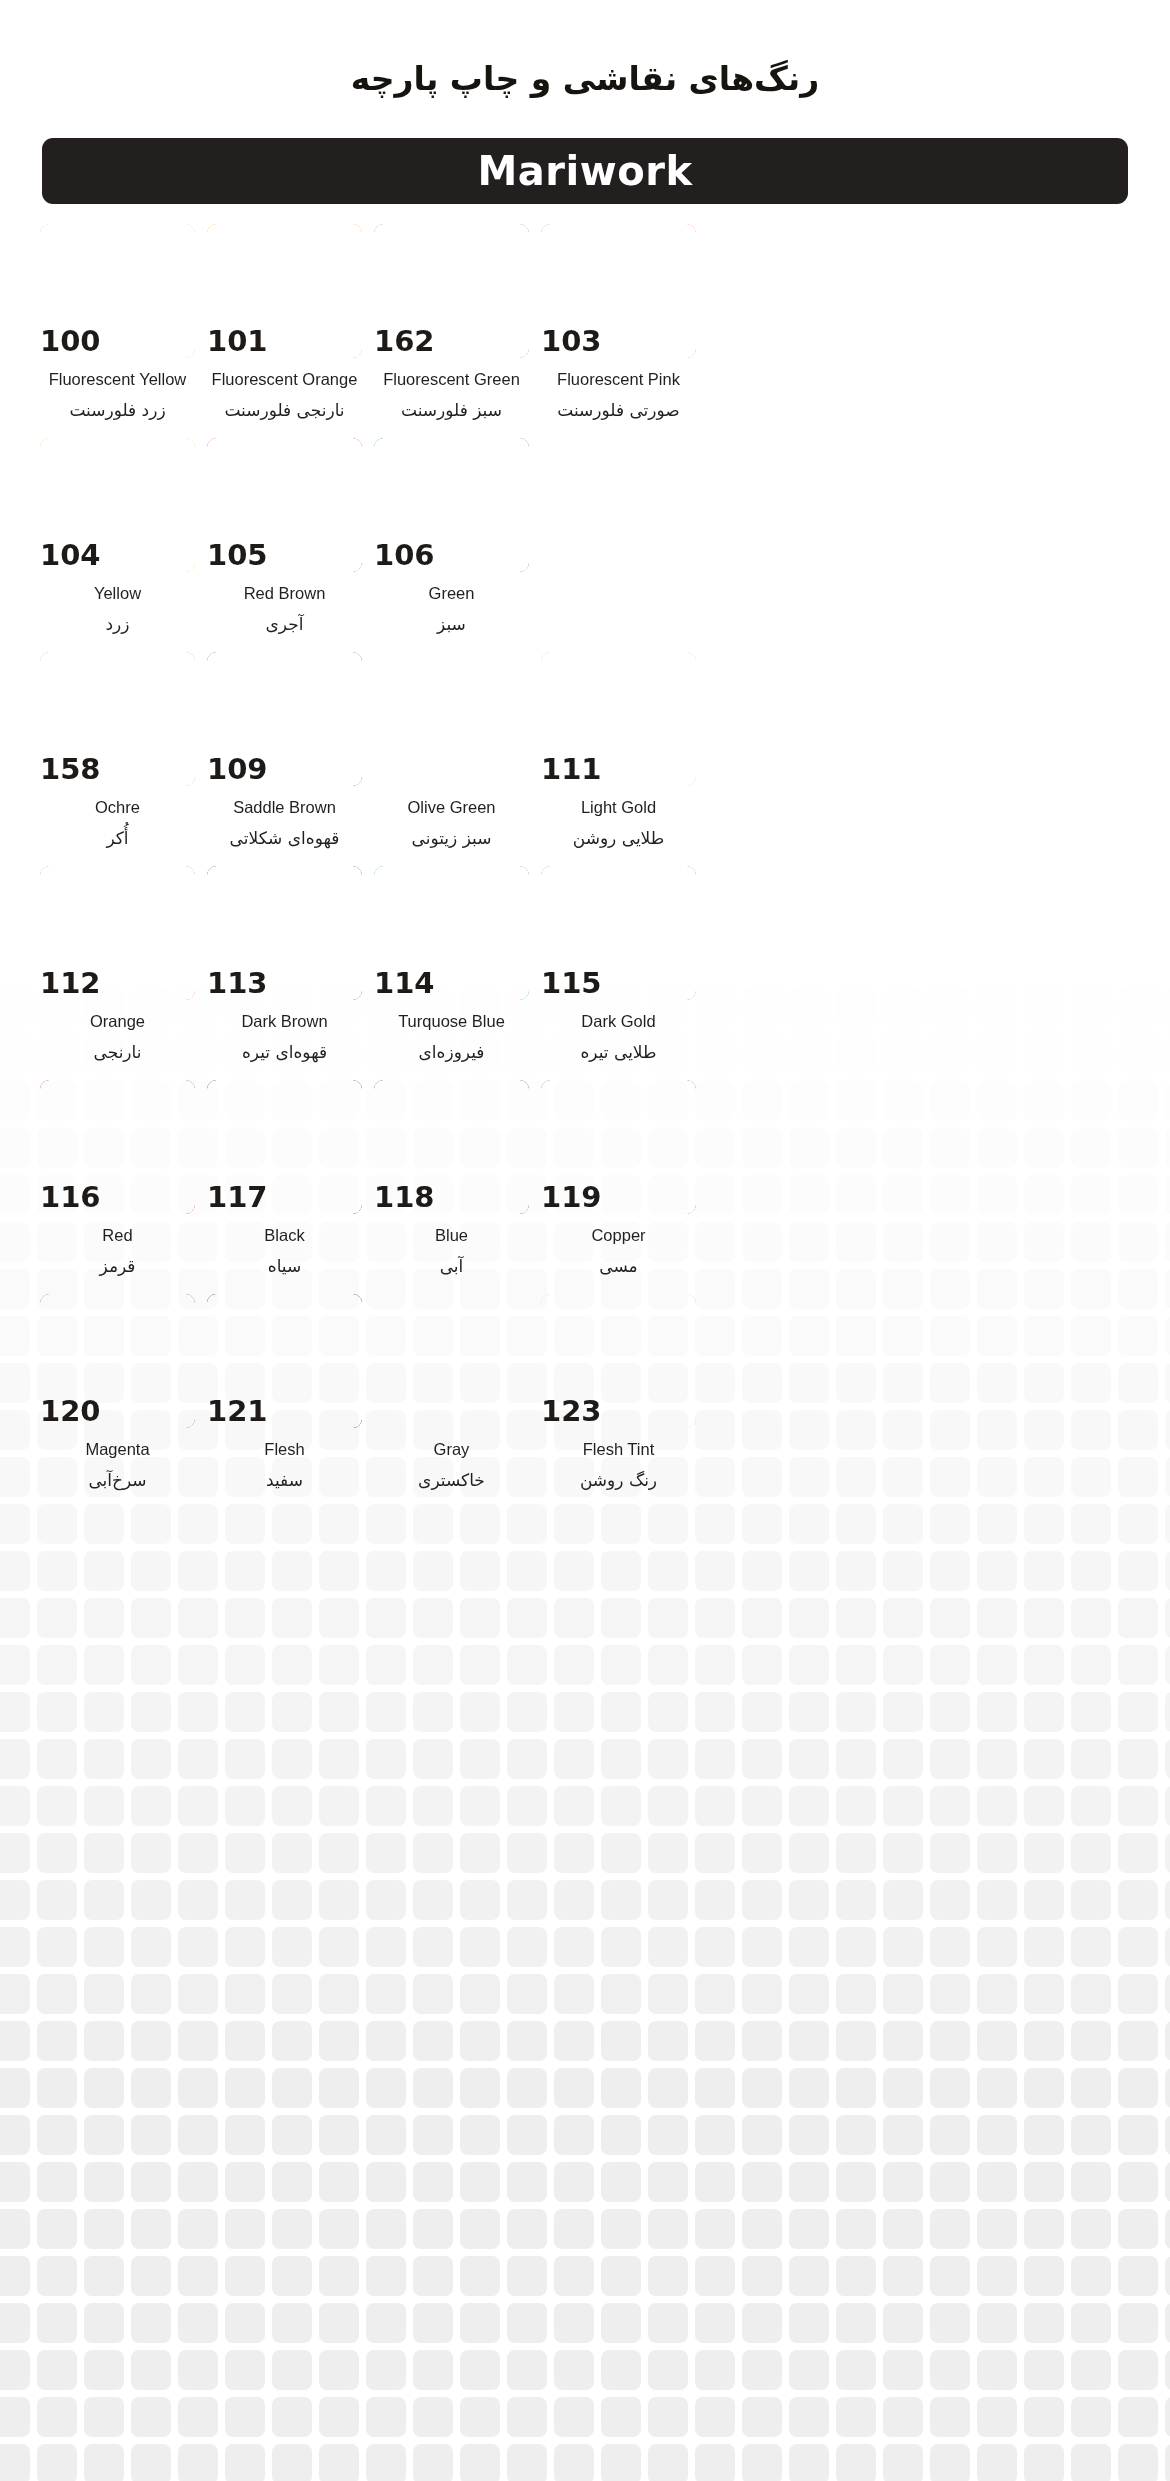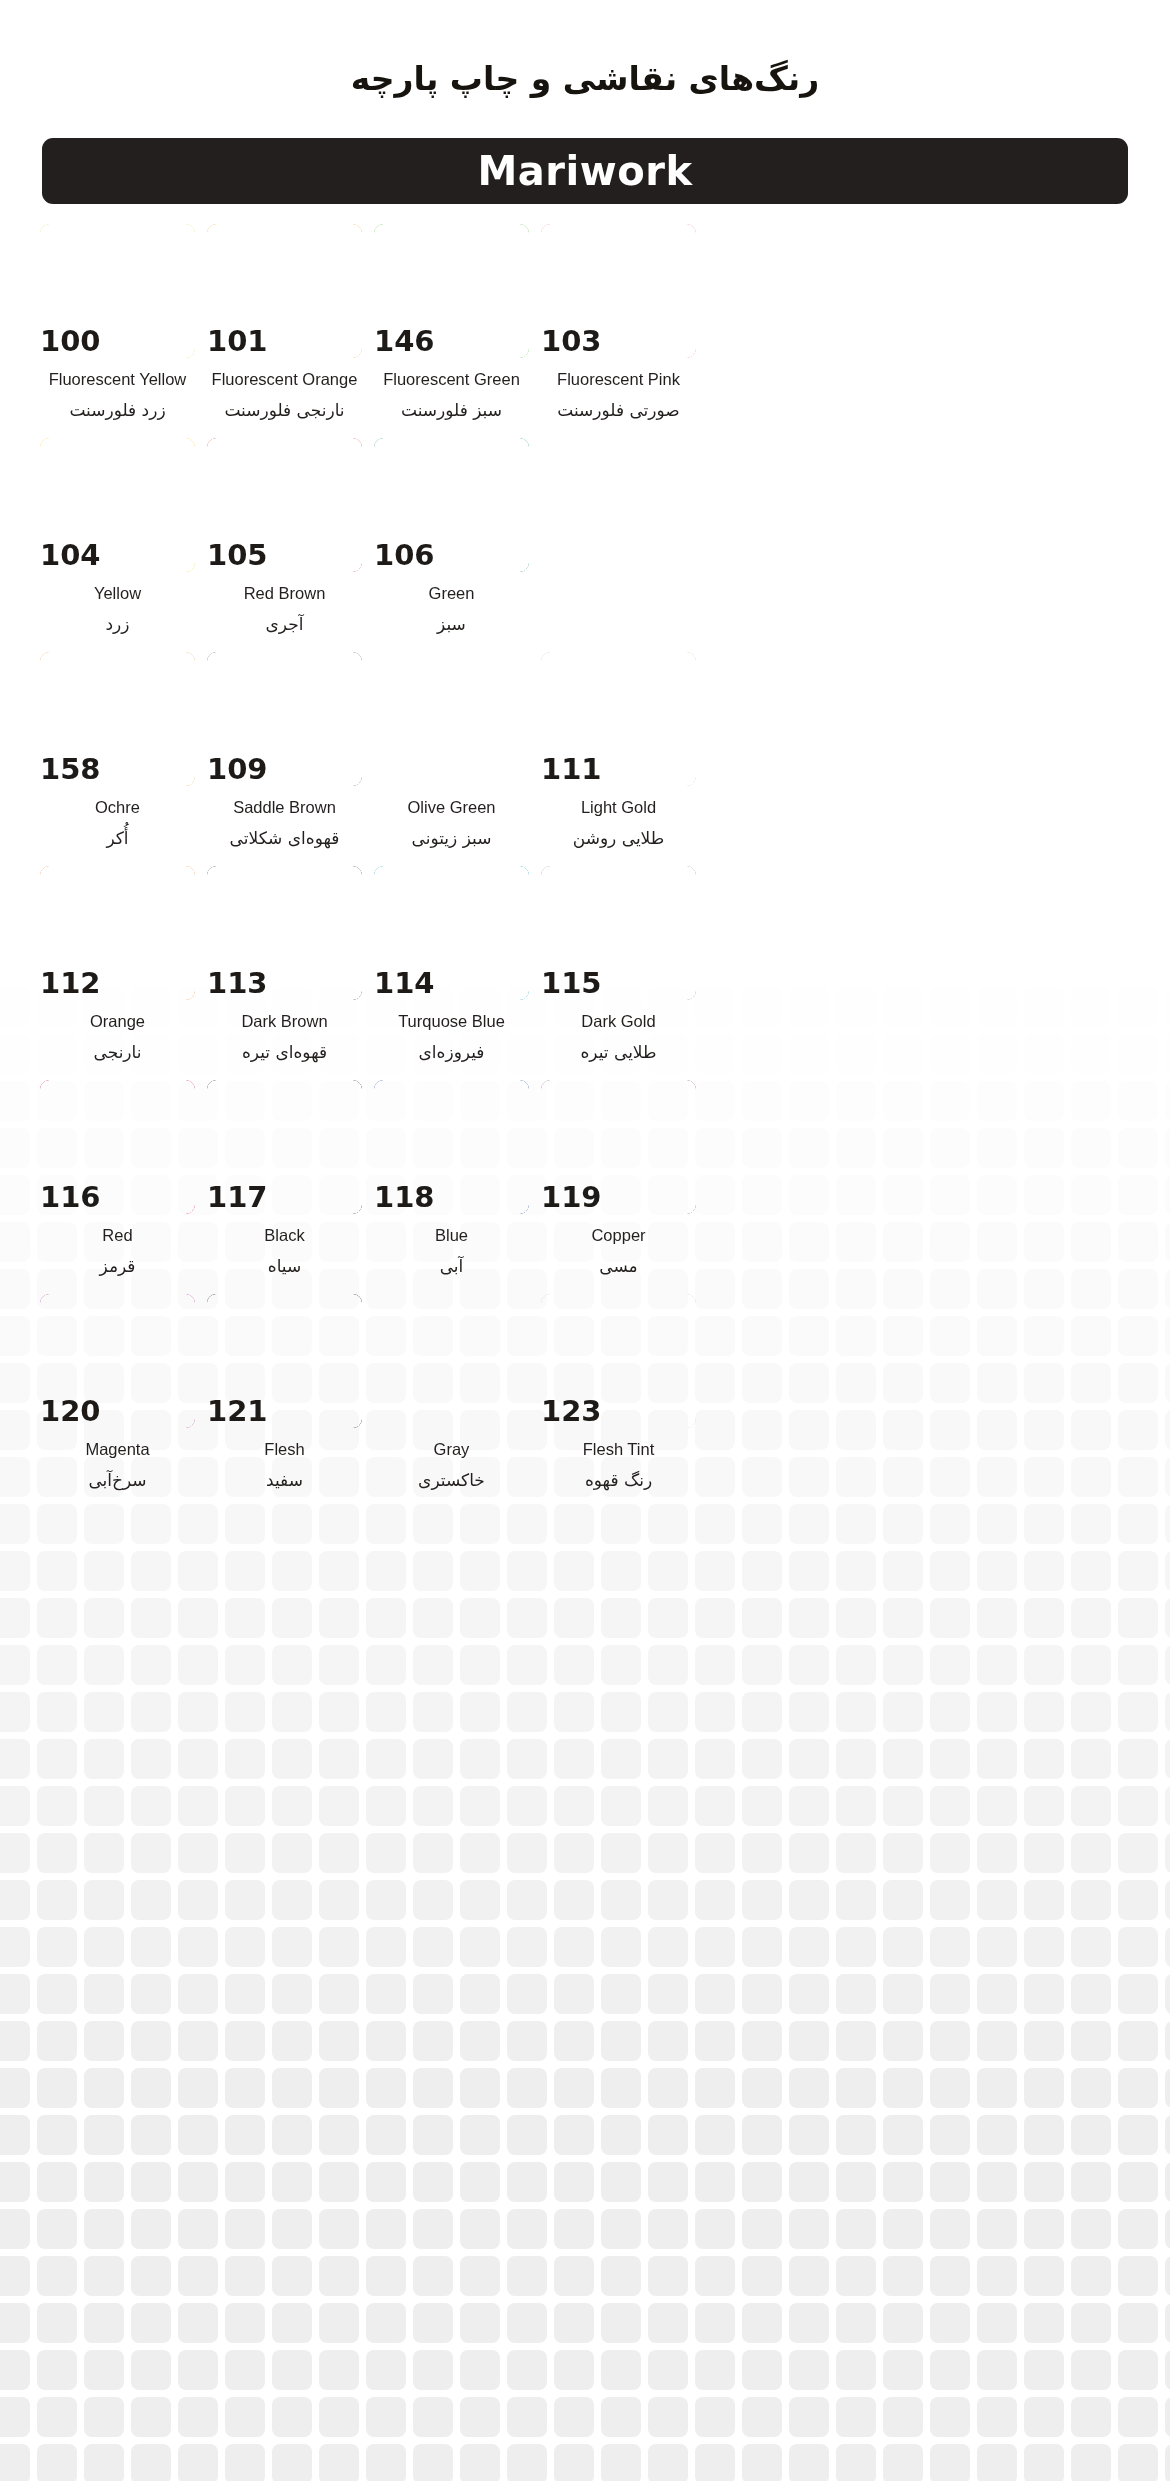--- a/index.html
+++ b/index.html
@@ -1062,21 +1062,21 @@
             <div class="label-en">Fluorescent Orange</div>
             <div class="label-fa">نارنجی فلورسنت</div>
           </div>
           <div class="swatch-cell c2">
             <div class="chip-wrap">
               <div class="chip">
                 <svg viewBox="0 0 155 134" width="155" height="134" aria-hidden="true">
                   <path d="M 9 0 H 146 A 9 9 0 0 1 155 9 V 125 A 9 9 0 0 1 146 134 H 61 A 9 9 0 0 1 52 125 V 107 A 9 9 0 0 0 43 98 H 9 A 9 9 0 0 1 0 89 V 9 A 9 9 0 0 1 9 0 Z" fill="#5cb947" stroke="none" stroke-width="0"></path>
                 </svg>
               </div>
-              <div class="chip-number">146</div>
+              <div class="chip-number">162</div>
             </div>
             <div class="label-en">Fluorescent Green</div>
             <div class="label-fa">سبز فلورسنت</div>
           </div>
           <div class="swatch-cell c3">
             <div class="chip-wrap">
               <div class="chip">
                 <svg viewBox="0 0 155 134" width="155" height="134" aria-hidden="true">
                   <path d="M 9 0 H 146 A 9 9 0 0 1 155 9 V 125 A 9 9 0 0 1 146 134 H 61 A 9 9 0 0 1 52 125 V 107 A 9 9 0 0 0 43 98 H 9 A 9 9 0 0 1 0 89 V 9 A 9 9 0 0 1 9 0 Z" fill="#f47ab4" stroke="none" stroke-width="0"></path>
                 </svg>
@@ -1299,19 +1299,19 @@
           <div class="swatch-cell c3">
             <div class="chip-wrap">
               <div class="chip">
                 <svg viewBox="0 0 155 134" width="155" height="134" aria-hidden="true">
                   <path d="M 9 0 H 146 A 9 9 0 0 1 155 9 V 125 A 9 9 0 0 1 146 134 H 61 A 9 9 0 0 1 52 125 V 107 A 9 9 0 0 0 43 98 H 9 A 9 9 0 0 1 0 89 V 9 A 9 9 0 0 1 9 0 Z" fill="#eebda2" stroke="none" stroke-width="0"></path>
                 </svg>
               </div>
               <div class="chip-number">123</div>
             </div>
             <div class="label-en">Flesh Tint</div>
-            <div class="label-fa">رنگ قهوه</div>
+            <div class="label-fa">رنگ روشن</div>
           </div>
         </div>
       </div>
 
   </div>
 </div>
 
 </body></html>

